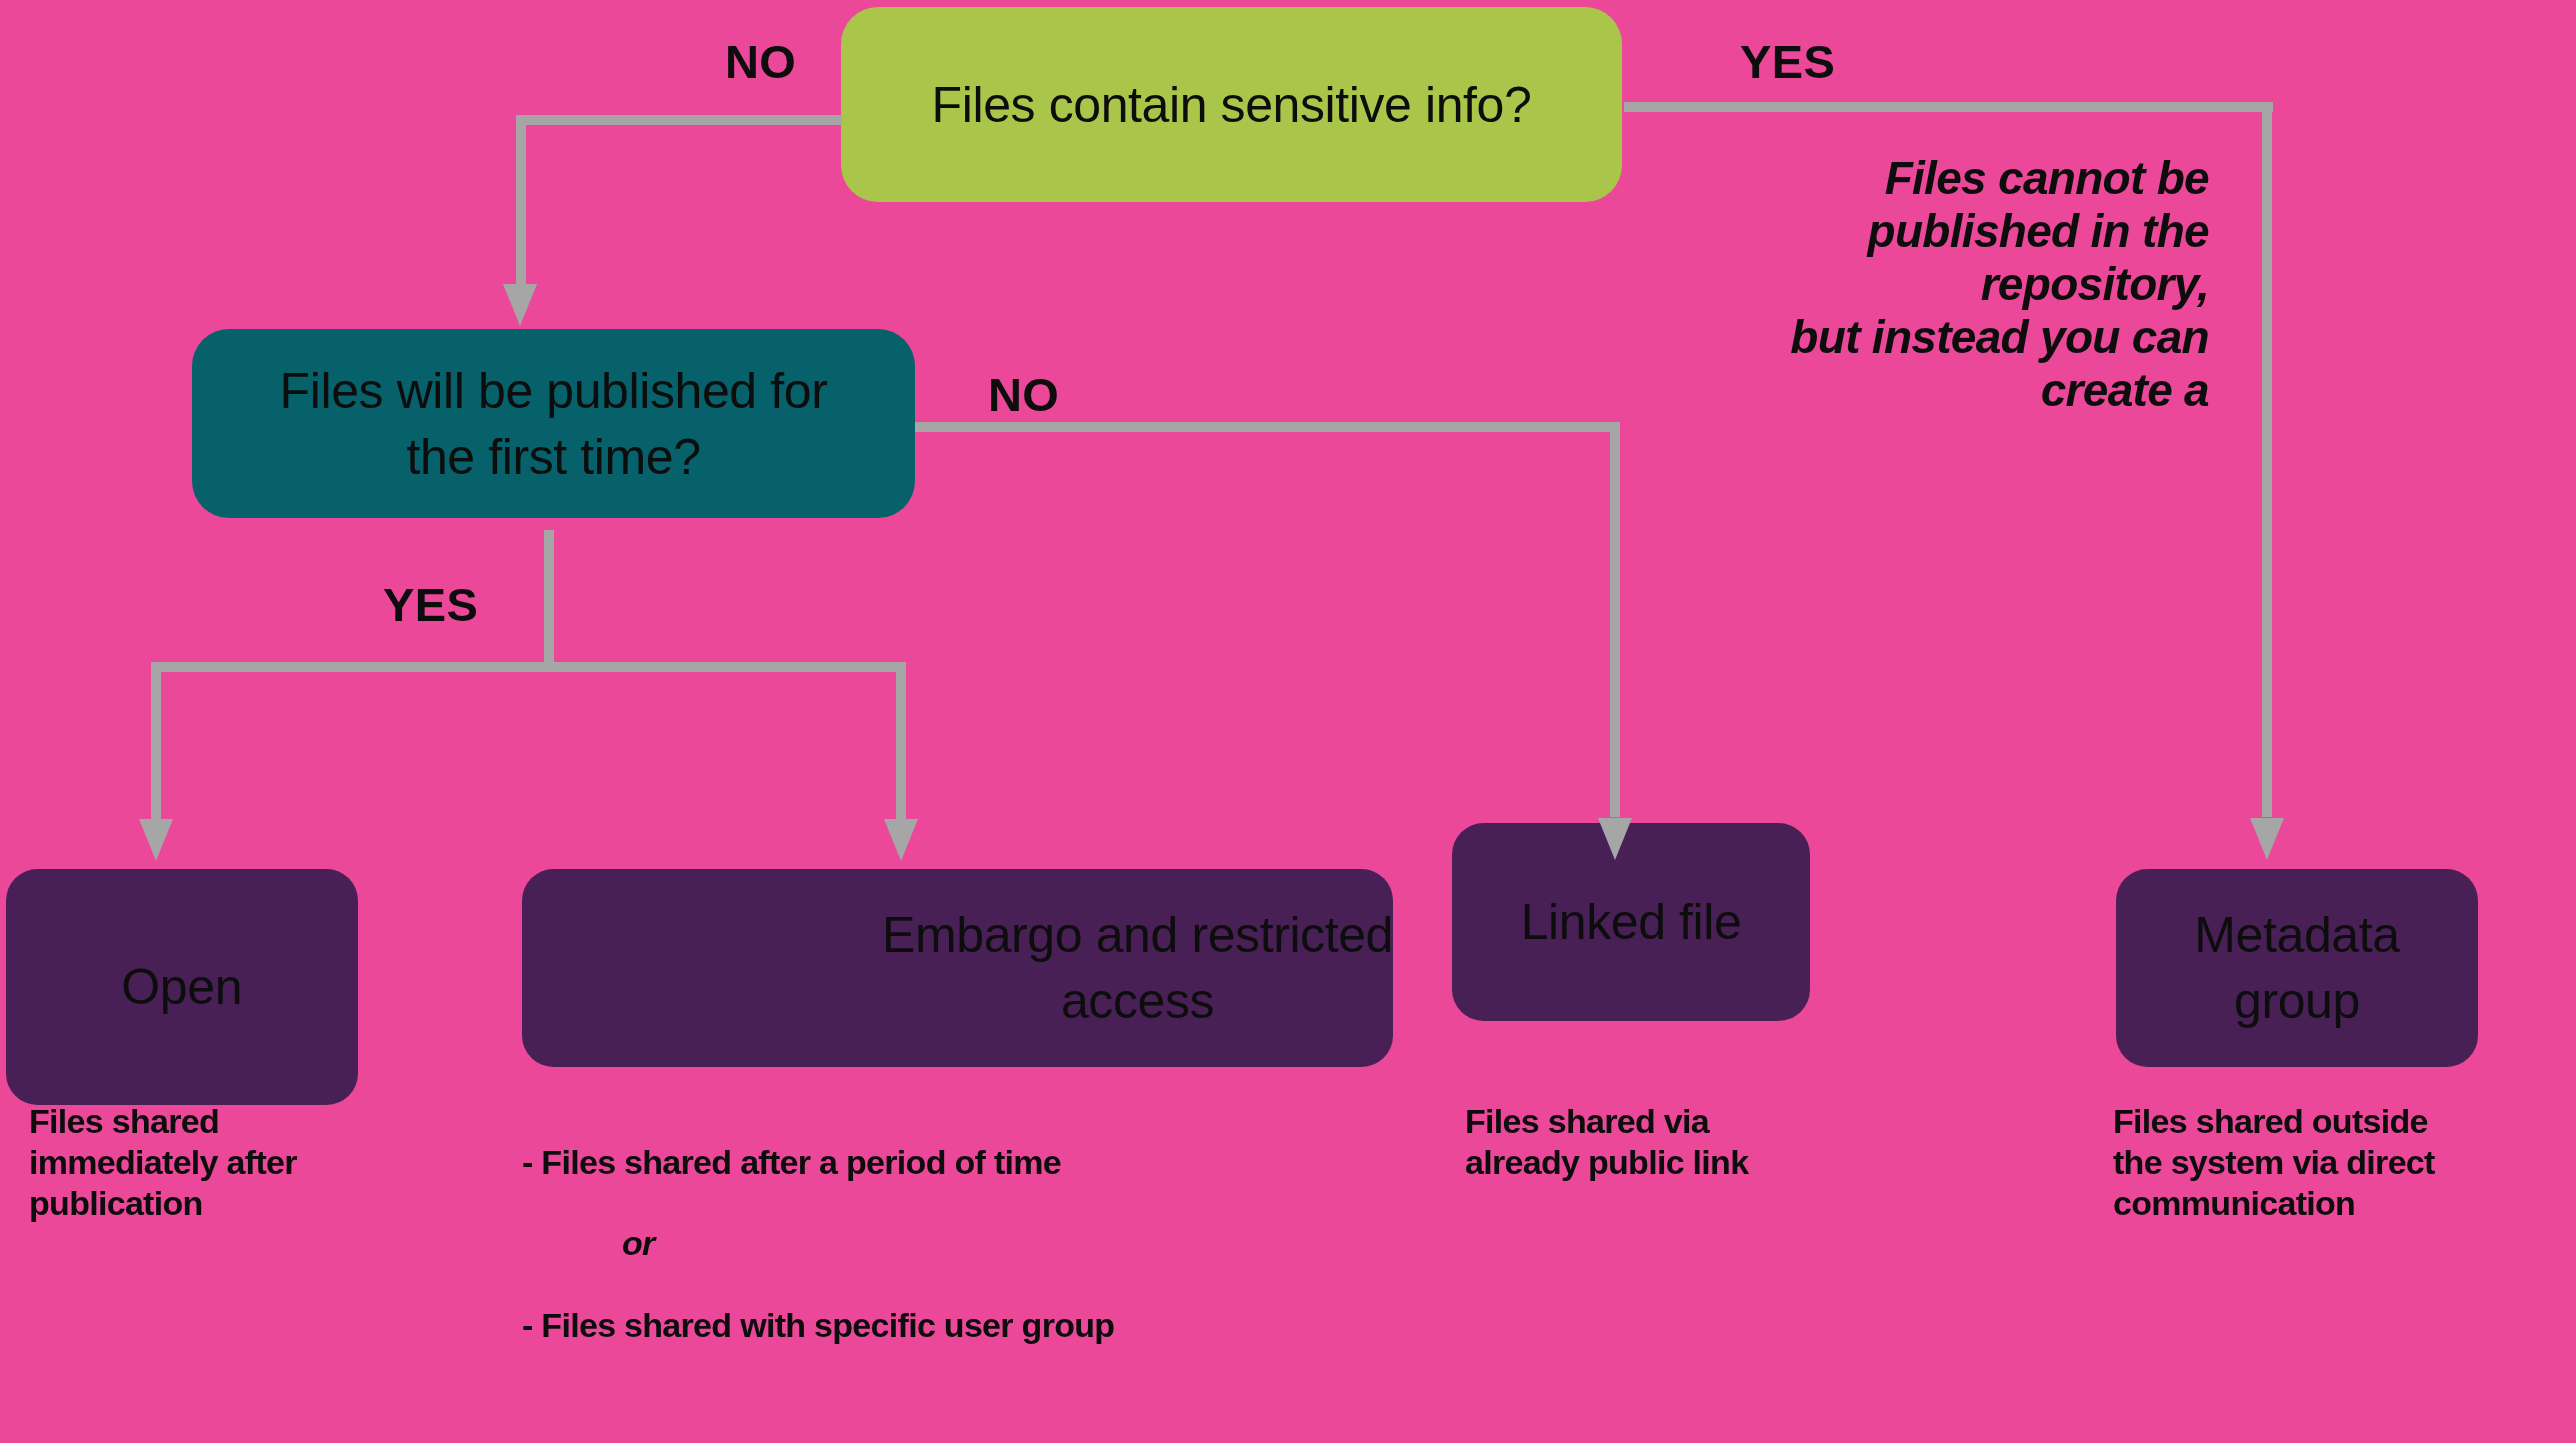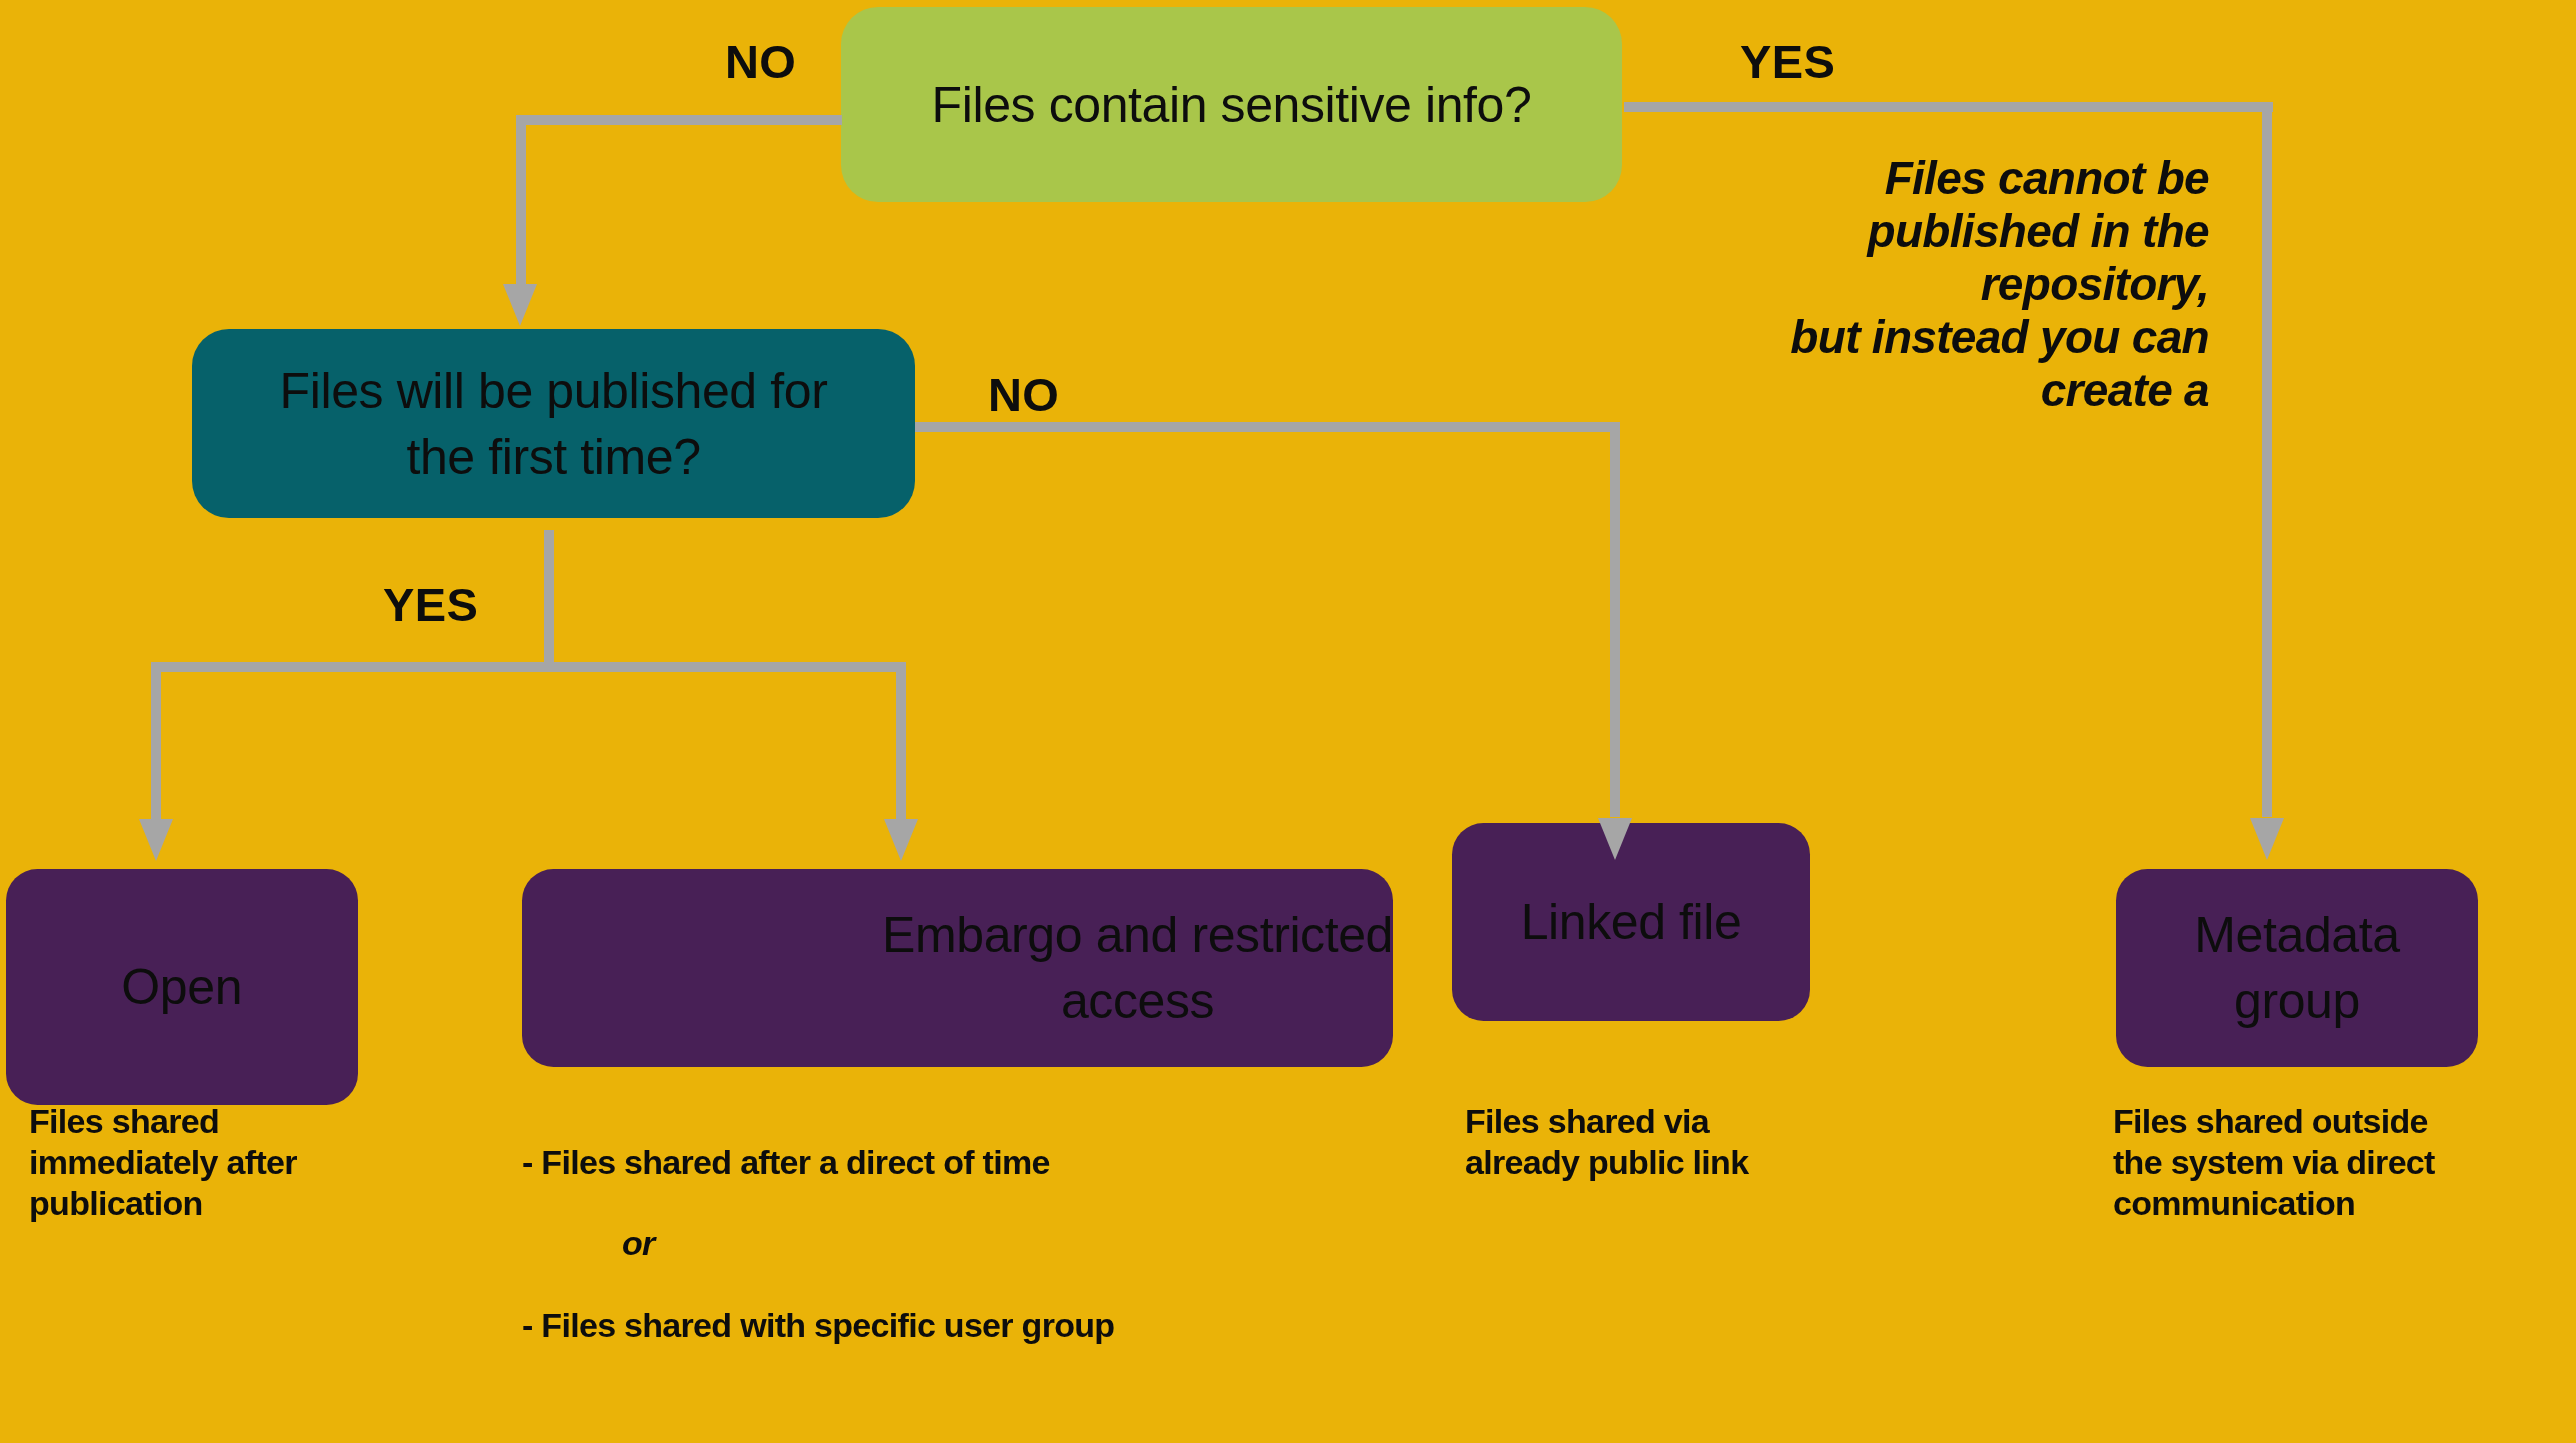--- a/index.html
+++ b/index.html
@@ -4,21 +4,21 @@
 <style>
   html, body { margin: 0; padding: 0; }
   body {
     font-family: "Liberation Sans", sans-serif;
     -webkit-font-smoothing: antialiased;
   }
   #canvas {
     position: relative;
     width: 2576px;
     height: 1444px;
-    background: #eab308;
+    background: #ec4899;
     overflow: hidden;
     color: #0d0d0d;
   }
 
   
   .node {
     position: absolute;
     display: flex;
     align-items: center;
     justify-content: center;
@@ -183,21 +183,21 @@
 published in the
 repository,
 but instead you can
 create a</div>
 
   <div id="desc-open" class="desc">Files shared
 immediately after
 publication</div>
 
   <div id="desc-embargo" class="desc">
-    <div>- Files shared after a direct of time</div>
+    <div>- Files shared after a period of time</div>
     <div class="or-line">or</div>
     <div>- Files shared with specific user group</div>
     
     
   </div>
 
   <div id="desc-metadata" class="desc">Files shared outside
 the system via direct
 communication</div>
 

